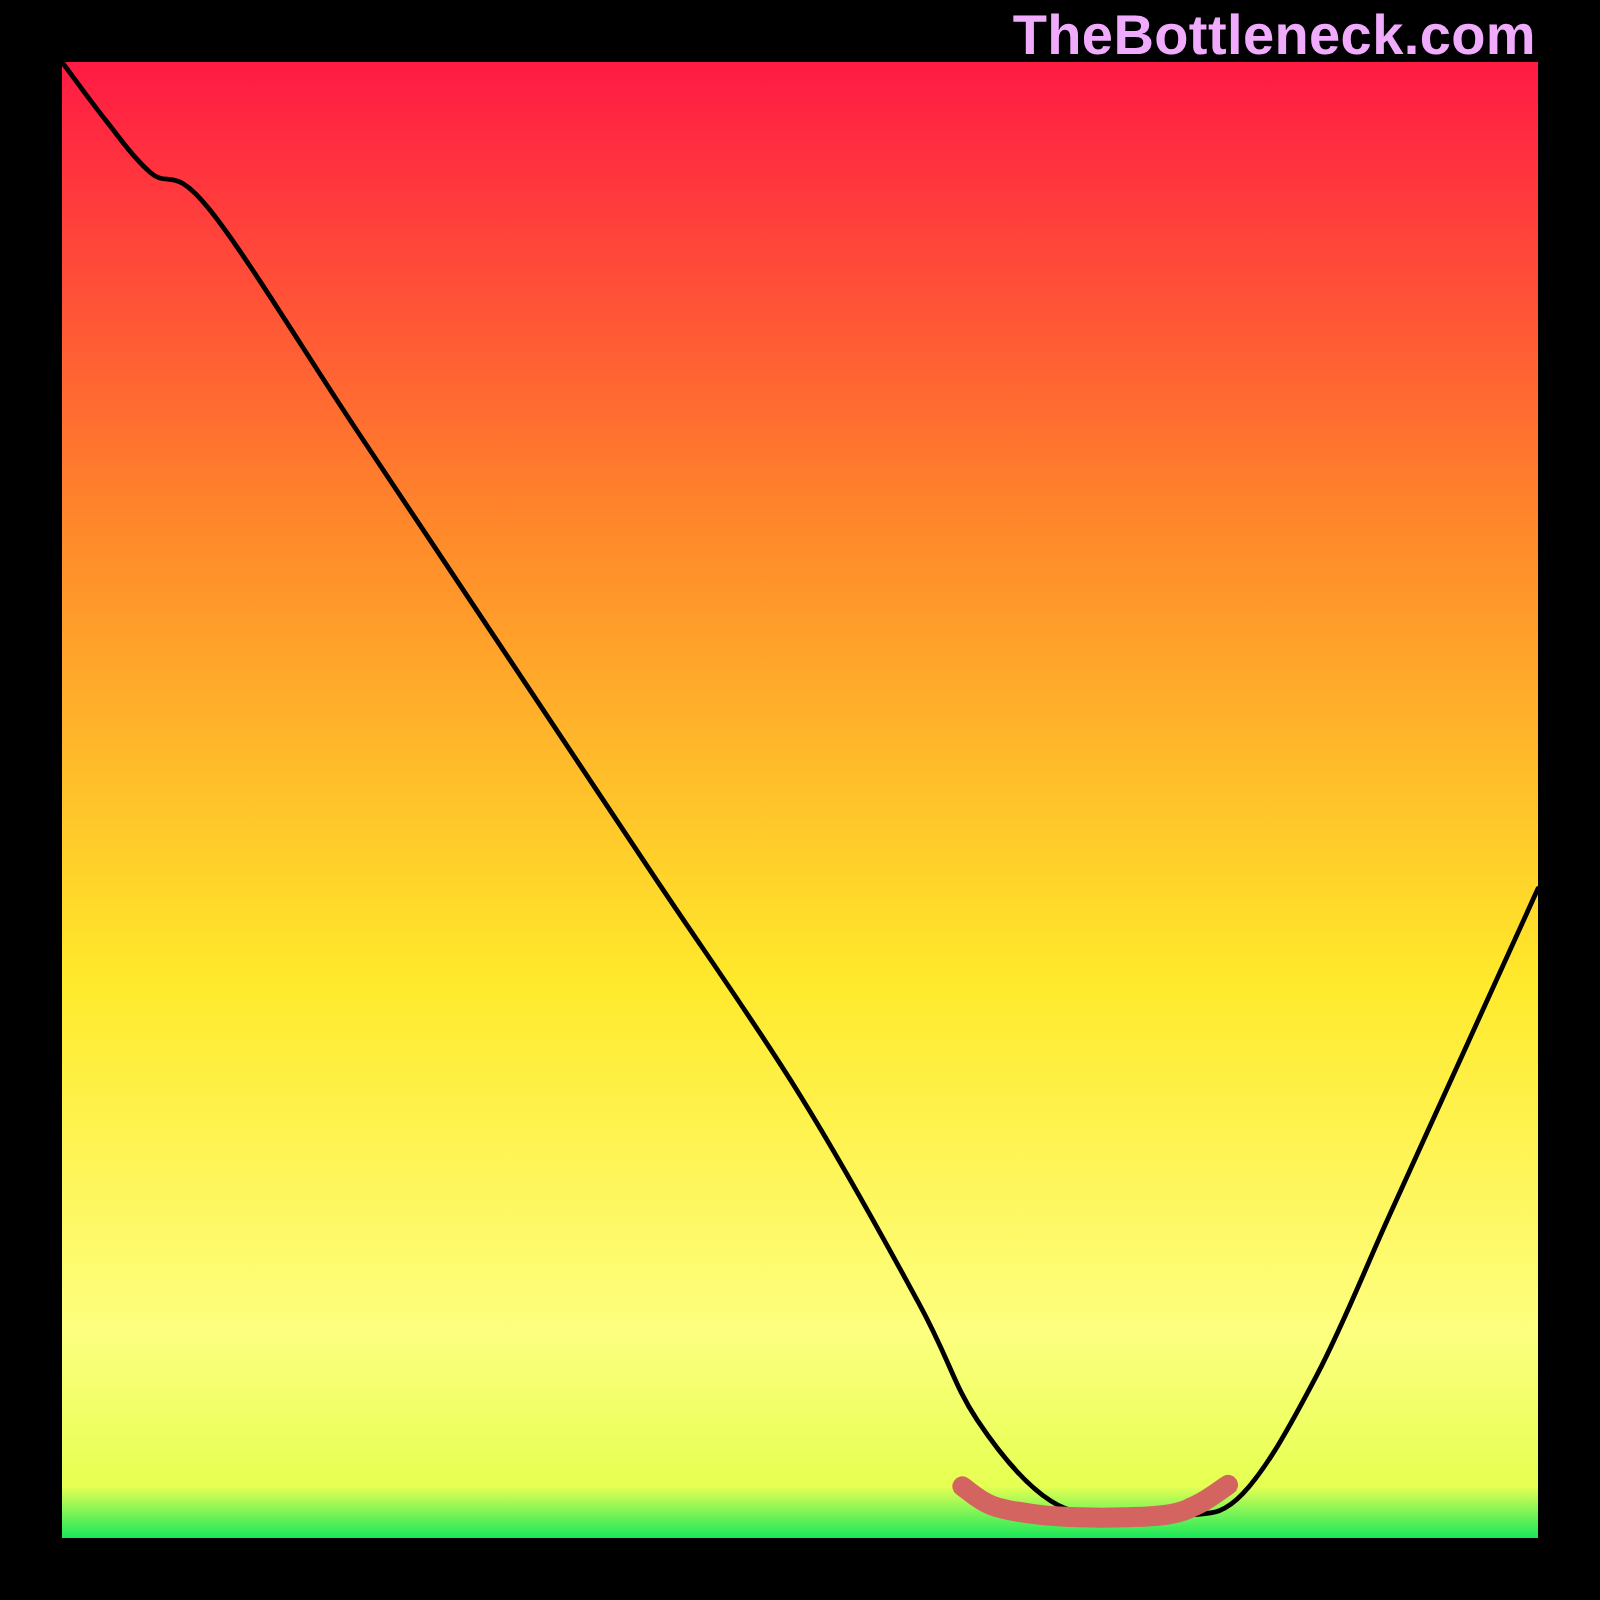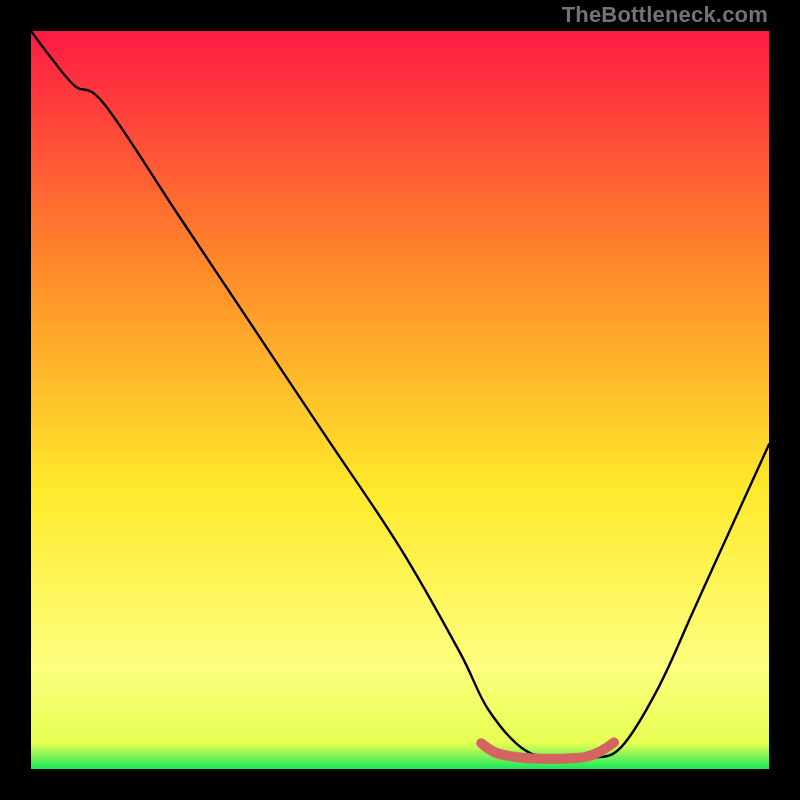--- a/index.html
+++ b/index.html
@@ -38,23 +38,23 @@
     left: 0;
     top: 0;
     width: 100%;
     height: 100%;
   }
   .watermark {
     position: absolute;
     top: 2px;
     right: 32px;
     font-family: Arial, Helvetica, sans-serif;
-    font-size: 22px;
+    font-size: 28px;
     font-weight: 600;
-    color: #737373;
+    color: #f0abfc;
     letter-spacing: 0.2px;
   }
 </style>
 </head>
 <body>
 
 <div class="frame">
 
   <div class="watermark">TheBottleneck.com</div>
 

